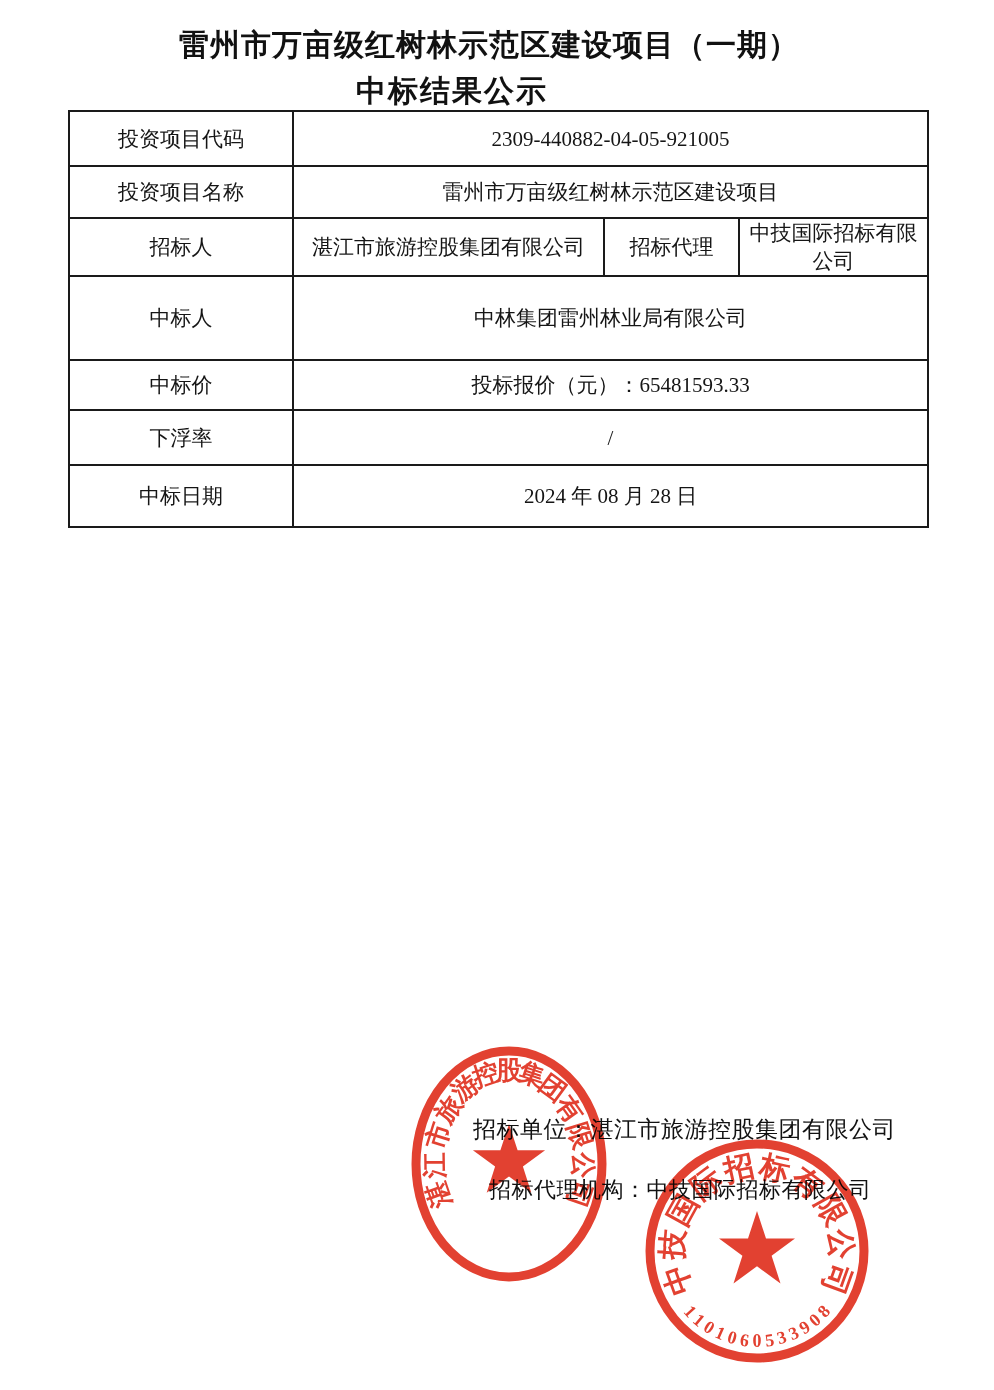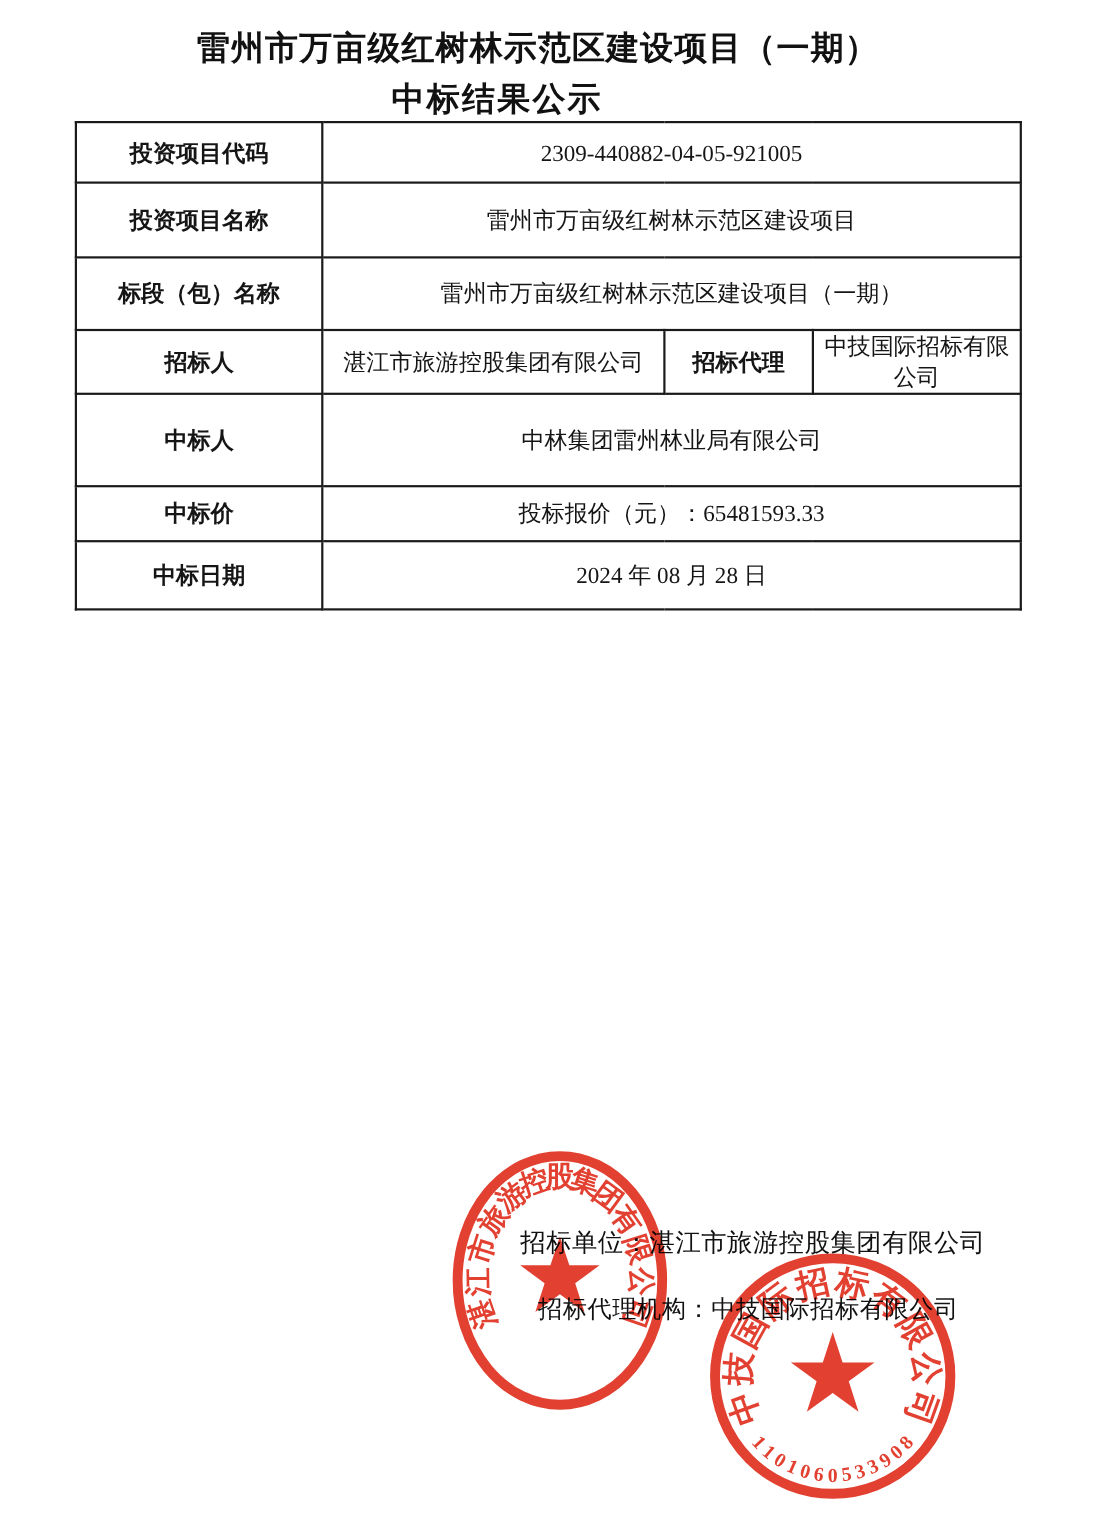--- a/index.html
+++ b/index.html
@@ -15,21 +15,21 @@
   .title-line2{display:block;transform:translateX(-37px);letter-spacing:2px;}
 
   table.grid{
     position:absolute;top:110px;left:68px;width:859px;
     border-collapse:collapse;table-layout:fixed;
   }
   table.grid td{
     border:2px solid #1a1a1a;text-align:center;vertical-align:middle;
     font-size:21px;line-height:28px;padding:0 8px;color:#151515;
   }
-  td.lbl{font-weight:bold;color:#000;margin-top:20px;}
+  td.lbl{font-weight:normal;color:#000;margin-top:20px;}
   td.agency-val{padding:0 18px;}
 
   .footer-line1{position:absolute;left:473px;top:1114px;font-size:23px;letter-spacing:0.5px;white-space:nowrap;}
   .footer-line2{position:absolute;left:489px;top:1175px;font-size:22px;letter-spacing:0.5px;white-space:nowrap;}
 
   svg.seal{position:absolute;mix-blend-mode:multiply;opacity:0.92;}
   #seal1{left:411px;top:1046px;}
   #seal2{left:645px;top:1139px;}
   svg.seal text{font-family:"Liberation Serif","DejaVu Serif",serif;font-weight:bold;}
 </style>
@@ -46,41 +46,41 @@
       <col style="width:224px">
       <col style="width:311px">
       <col style="width:135px">
       <col style="width:189px">
     </colgroup>
   <tbody>
       <tr style="height:55px">
     <td class="lbl">投资项目代码</td>
     <td colspan="3">2309-440882-04-05-921005</td>
   </tr>
-  <tr style="height:68px">
+  <tr style="height:52px">
     <td class="lbl">投资项目名称</td>
     <td colspan="3">雷州市万亩级红树林示范区建设项目</td>
-  </tr>
-  <tr style="height:66px">
-    <td class="lbl">标段（包）名称</td>
-    <td colspan="3">雷州市万亩级红树林示范区建设项目（一期）</td>
   </tr>
   <tr style="height:45px">
     <td class="lbl">招标人</td>
     <td>湛江市旅游控股集团有限公司</td>
     <td class="lbl">招标代理</td>
     <td class="agency-val">中技国际招标有限公司</td>
   </tr>
   <tr style="height:84px">
     <td class="lbl">中标人</td>
     <td colspan="3">中林集团雷州林业局有限公司</td>
   </tr>
   <tr style="height:50px">
     <td class="lbl">中标价</td>
     <td colspan="3">投标报价（元）：65481593.33</td>
+  </tr>
+  <tr style="height:55px">
+    <td class="lbl">下浮率</td>
+    <td colspan="3">/</td>
   </tr>
   <tr style="height:62px">
     <td class="lbl">中标日期</td>
     <td colspan="3">2024 年 08 月 28 日</td>
   </tr>
 </tbody>
   </table>
 
 <div class="footer-line1">招标单位：湛江市旅游控股集团有限公司</div>
 <div class="footer-line2">招标代理机构：中技国际招标有限公司</div>

